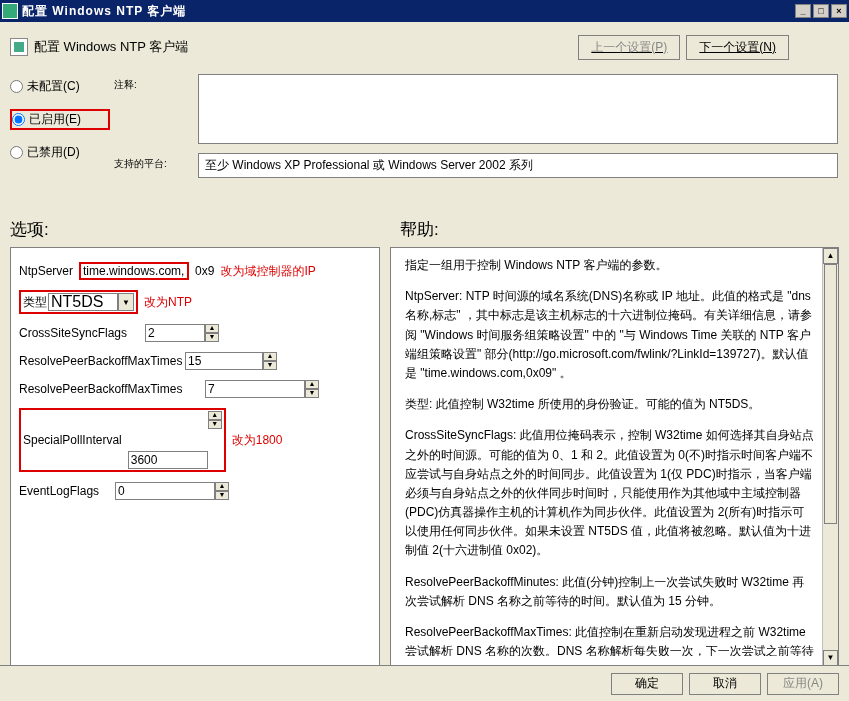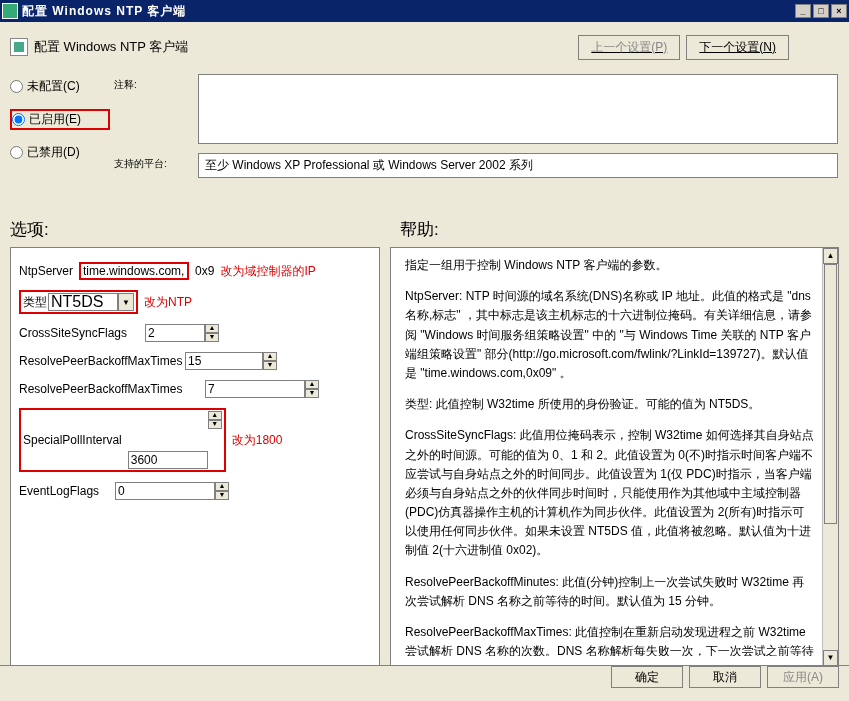--- a/index.html
+++ b/index.html
@@ -83,21 +83,21 @@
     position:absolute; right:0; top:0; bottom:0; width:16px; background:#ece9d8;
     border-left:1px solid #c0c0c0;
   }
   .scrollbar .arrow { height:16px; border:1px solid #808080; background:#ece9d8; font-size:8px; text-align:center; line-height:14px;}
   .scrollbar .track { position:absolute; top:16px; bottom:16px; left:0; right:0; }
   .scrollbar .thumb { position:absolute; left:1px; right:1px; top:0; height:260px; background:#ece9d8; border:1px solid #808080;}
   .scrollbar .arrow.down { position:absolute; bottom:0; left:0; right:0;}
   .bottombar {
     position:absolute; left:0; right:0; bottom:0; height:36px;
     border-top:1px solid #808080; background:#ece9d8;
-    display:flex; justify-content:flex-end; align-items:flex-start; gap:6px; padding-right:10px;
+    display:flex; justify-content:flex-end; align-items:center; gap:6px; padding-right:10px;
   }
   .bottombar .btn { width:72px; height:22px; padding:0; }
 </style>
 </head>
 <body>
 
 <div class="titlebar">
   <div class="icon"></div>
   <div class="title">配置 Windows NTP 客户端</div>
   <div class="winbtn">_</div>

